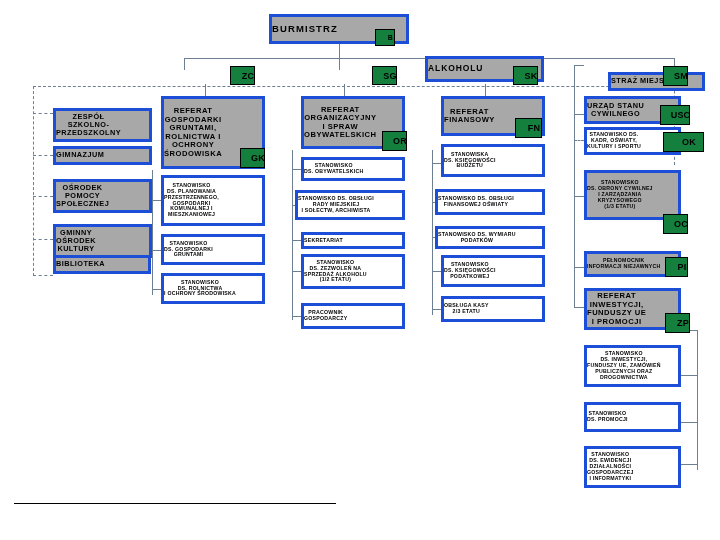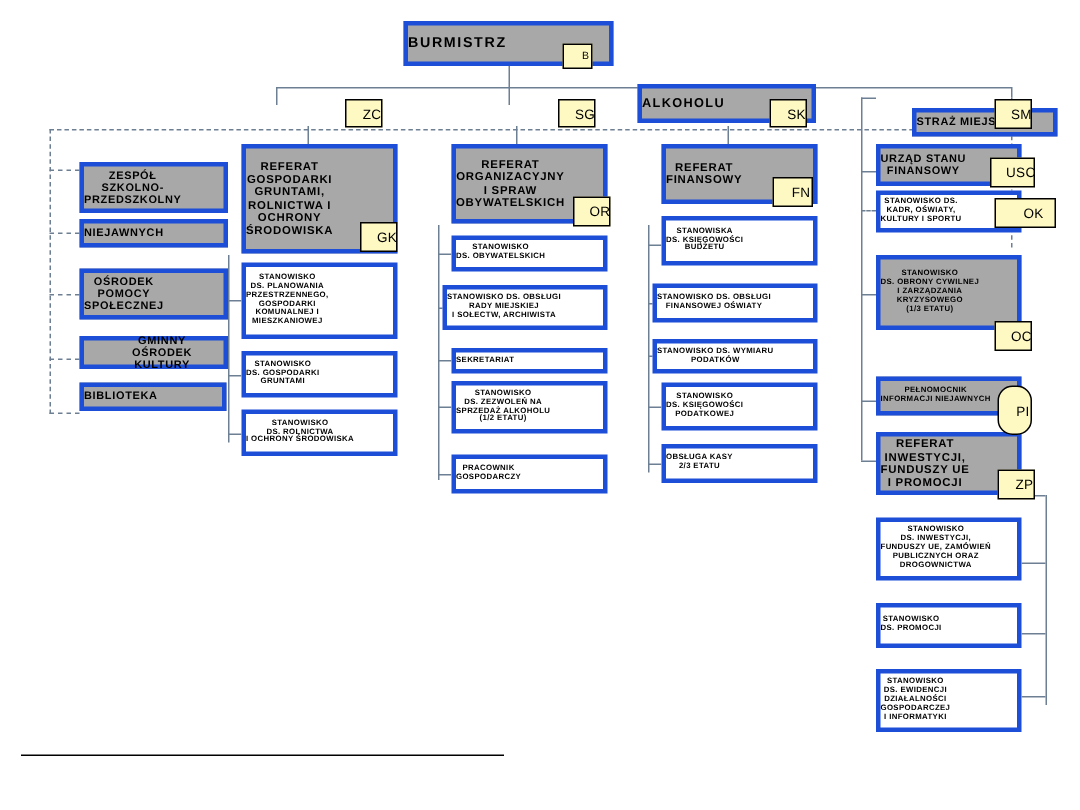--- a/index.html
+++ b/index.html
@@ -23,23 +23,23 @@
   .gray{background:#a8a8a8;}
   .white{background:#ffffff;}
   .top{font-size:9.5px;font-weight:700;letter-spacing:1.1px;}
   .lvl2{font-size:8.5px;font-weight:700;letter-spacing:.9px;}
   .unit{font-size:7.3px;font-weight:700;letter-spacing:.45px;}
   .ref{font-size:7.6px;font-weight:700;letter-spacing:.5px;}
   .leaf{font-size:5.2px;font-weight:700;letter-spacing:.25px;}
   
   .badge{
     position:absolute;box-sizing:border-box;
-    background:#fef9c3;border:1.4px solid #000;
+    background:#15803d;border:1.4px solid #000;
     display:flex;align-items:center;justify-content:center;
-    font-weight:400;z-index:6;letter-spacing:.2px;padding-left:11px;
+    font-weight:700;z-index:6;letter-spacing:.2px;padding-left:11px;
   }
   
   .ln{position:absolute;background:#6d7f93;z-index:1;}
   .lnh{height:1px;}
   .lnv{width:1px;}
   .dash-v{position:absolute;width:0;border-left:1px dashed #6d7f93;z-index:1;}
   .dash-h{position:absolute;height:0;border-top:1px dashed #6d7f93;z-index:1;}
   
   #footer-rule{position:absolute;left:14px;top:503px;width:322px;height:1px;background:#000;z-index:2;}
   #footer-text{
@@ -119,28 +119,28 @@
     <span>ALKOHOLU</span>
   </div>
   <div class="badge" style="left:513px;top:66px;width:25px;height:19px;font-size:9px;">SK</div>
 
   <div class="box gray unit" style="left:53px;top:108px;width:99px;height:34px;">
     <span>ZESPÓŁ
 SZKOLNO-
 PRZEDSZKOLNY</span>
   </div>
   <div class="box gray unit" style="left:53px;top:146px;width:99px;height:19px;">
-    <span>NIEJAWNYCH</span>
+    <span>GIMNAZJUM</span>
   </div>
   <div class="box gray unit" style="left:53px;top:179px;width:99px;height:34px;">
     <span>OŚRODEK
 POMOCY
 SPOŁECZNEJ</span>
   </div>
-  <div class="box gray unit" style="left:53px;top:224px;width:99px;height:22px;padding-left:32px;">
+  <div class="box gray unit" style="left:53px;top:224px;width:99px;height:34px;">
     <span>GMINNY
 OŚRODEK
 KULTURY</span>
   </div>
   <div class="box gray unit" style="left:53px;top:255px;width:98px;height:19px;">
     <span>BIBLIOTEKA</span>
   </div>
 
   <div class="box gray ref" style="left:161px;top:96px;width:104px;height:73px;">
     <span>REFERAT
@@ -231,21 +231,21 @@
 2/3 ETATU</span>
   </div>
 
   <div class="box gray unit" style="left:584px;top:72px;width:97px;height:19px;margin-left:24px;">
     <span>STRAŻ MIEJSKA</span>
   </div>
   <div class="badge" style="left:663px;top:66px;width:25px;height:20px;font-size:9px;">SM</div>
 
   <div class="box gray unit" style="left:584px;top:96px;width:97px;height:28px;">
     <span>URZĄD STANU
-FINANSOWY</span>
+CYWILNEGO</span>
   </div>
   <div class="badge" style="left:660px;top:105px;width:30px;height:20px;font-size:9px;">USC</div>
 
   <div class="box white leaf" style="left:584px;top:127px;width:97px;height:28px;">
     <span>STANOWISKO DS.
 KADR, OŚWIATY,
 KULTURY I SPORTU</span>
   </div>
   <div class="badge" style="left:663px;top:132px;width:41px;height:20px;font-size:9px;">OK</div>
 
@@ -255,21 +255,21 @@
 I ZARZĄDZANIA
 KRYZYSOWEGO
 (1/3 ETATU)</span>
   </div>
   <div class="badge" style="left:663px;top:214px;width:25px;height:20px;font-size:9px;">OC</div>
 
   <div class="box gray leaf" style="left:584px;top:251px;width:97px;height:26px;">
     <span>PEŁNOMOCNIK
 INFORMACJI NIEJAWNYCH</span>
   </div>
-  <div class="badge" style="left:665px;top:257px;width:23px;height:33px;font-size:9px;border-radius:10px;">PI</div>
+  <div class="badge" style="left:665px;top:257px;width:23px;height:20px;font-size:9px;">PI</div>
 
   <div class="box gray ref" style="left:584px;top:288px;width:97px;height:42px;">
     <span>REFERAT
 INWESTYCJI,
 FUNDUSZY UE
 I PROMOCJI</span>
   </div>
   <div class="badge" style="left:665px;top:313px;width:25px;height:20px;font-size:9px;">ZP</div>
 
   <div class="box white leaf" style="left:584px;top:345px;width:97px;height:42px;">

